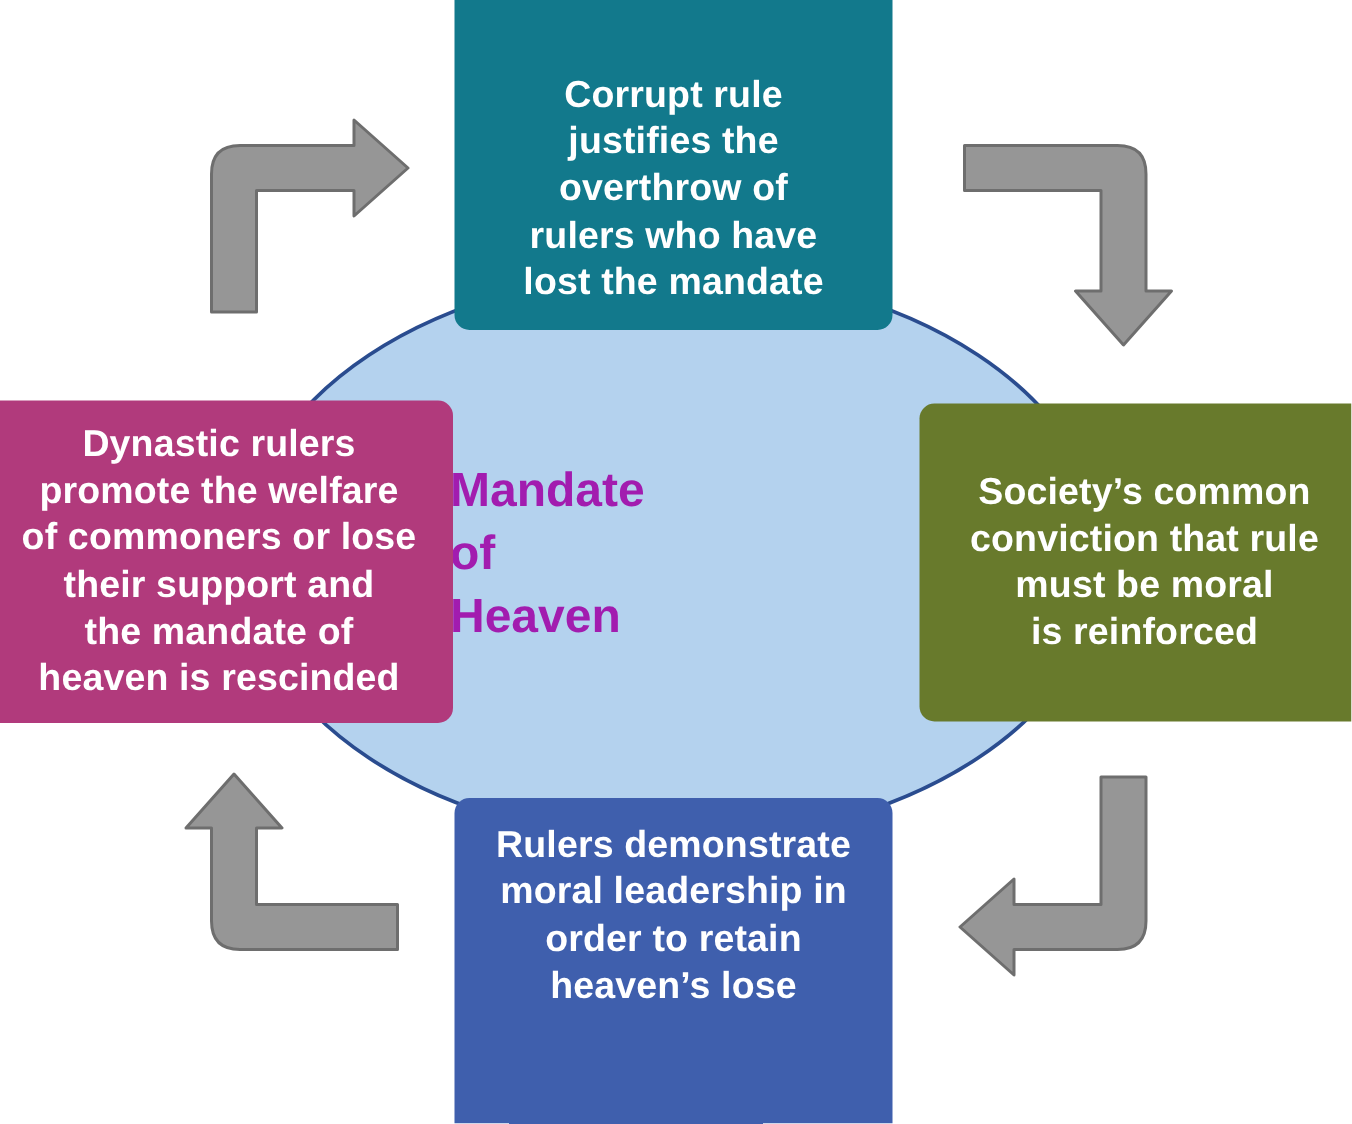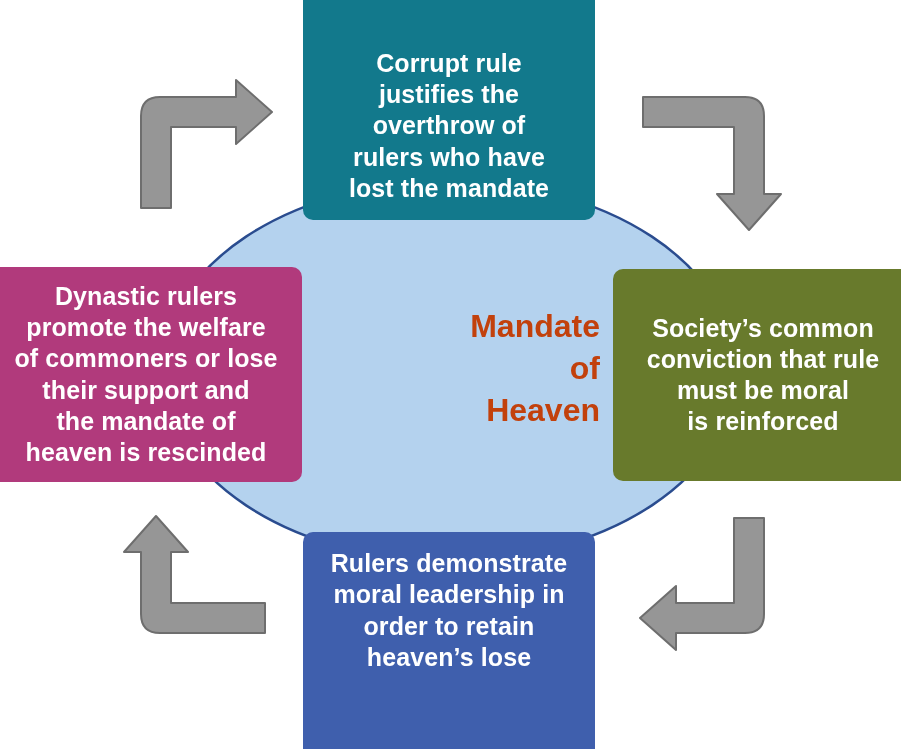--- a/index.html
+++ b/index.html
@@ -91,22 +91,22 @@
     align-items: flex-start;
     padding-top: 16px;
   }
 
   
   #center-label {
     position: absolute;
     left: 300px;
     top: 305px;
     width: 300px;
-    text-align: right;
-    color: #c2410c;
+    text-align: left;
+    color: #a21caf;
     font-size: 32px;
     font-weight: bold;
     line-height: 1.32;
     white-space: pre-line;
     z-index: 3;
     pointer-events: none;
   }
 </style>
 </head>
 <body>

